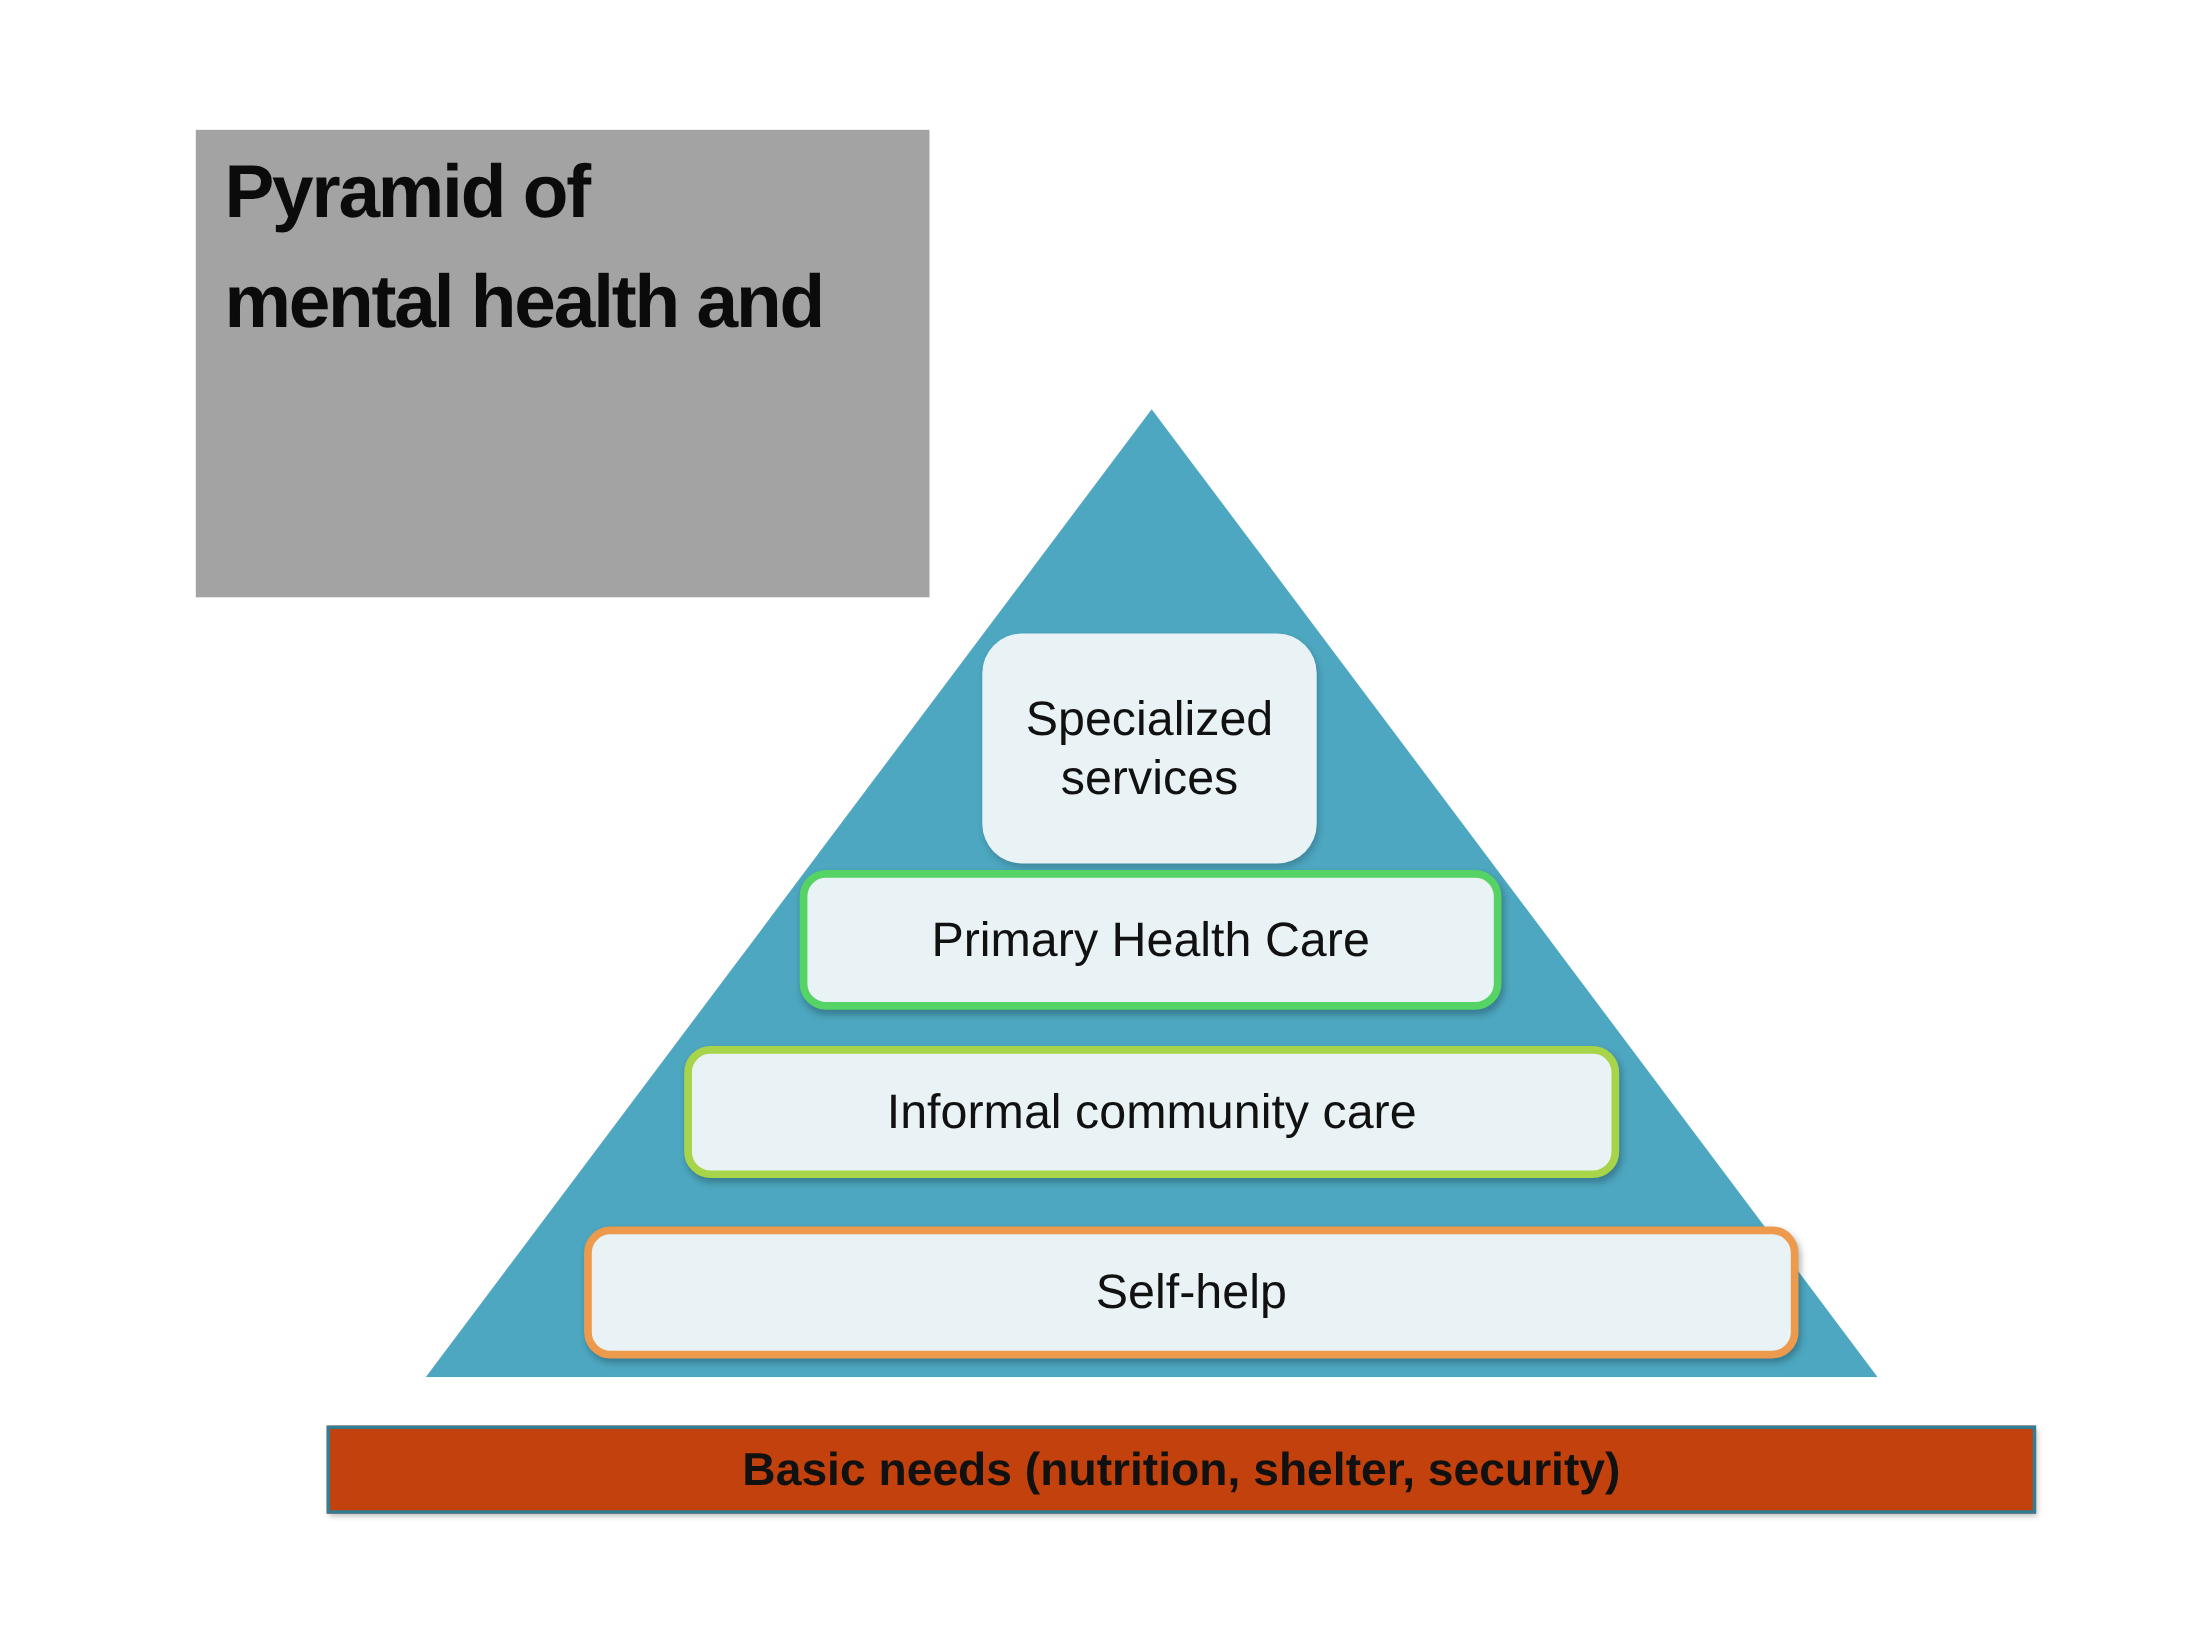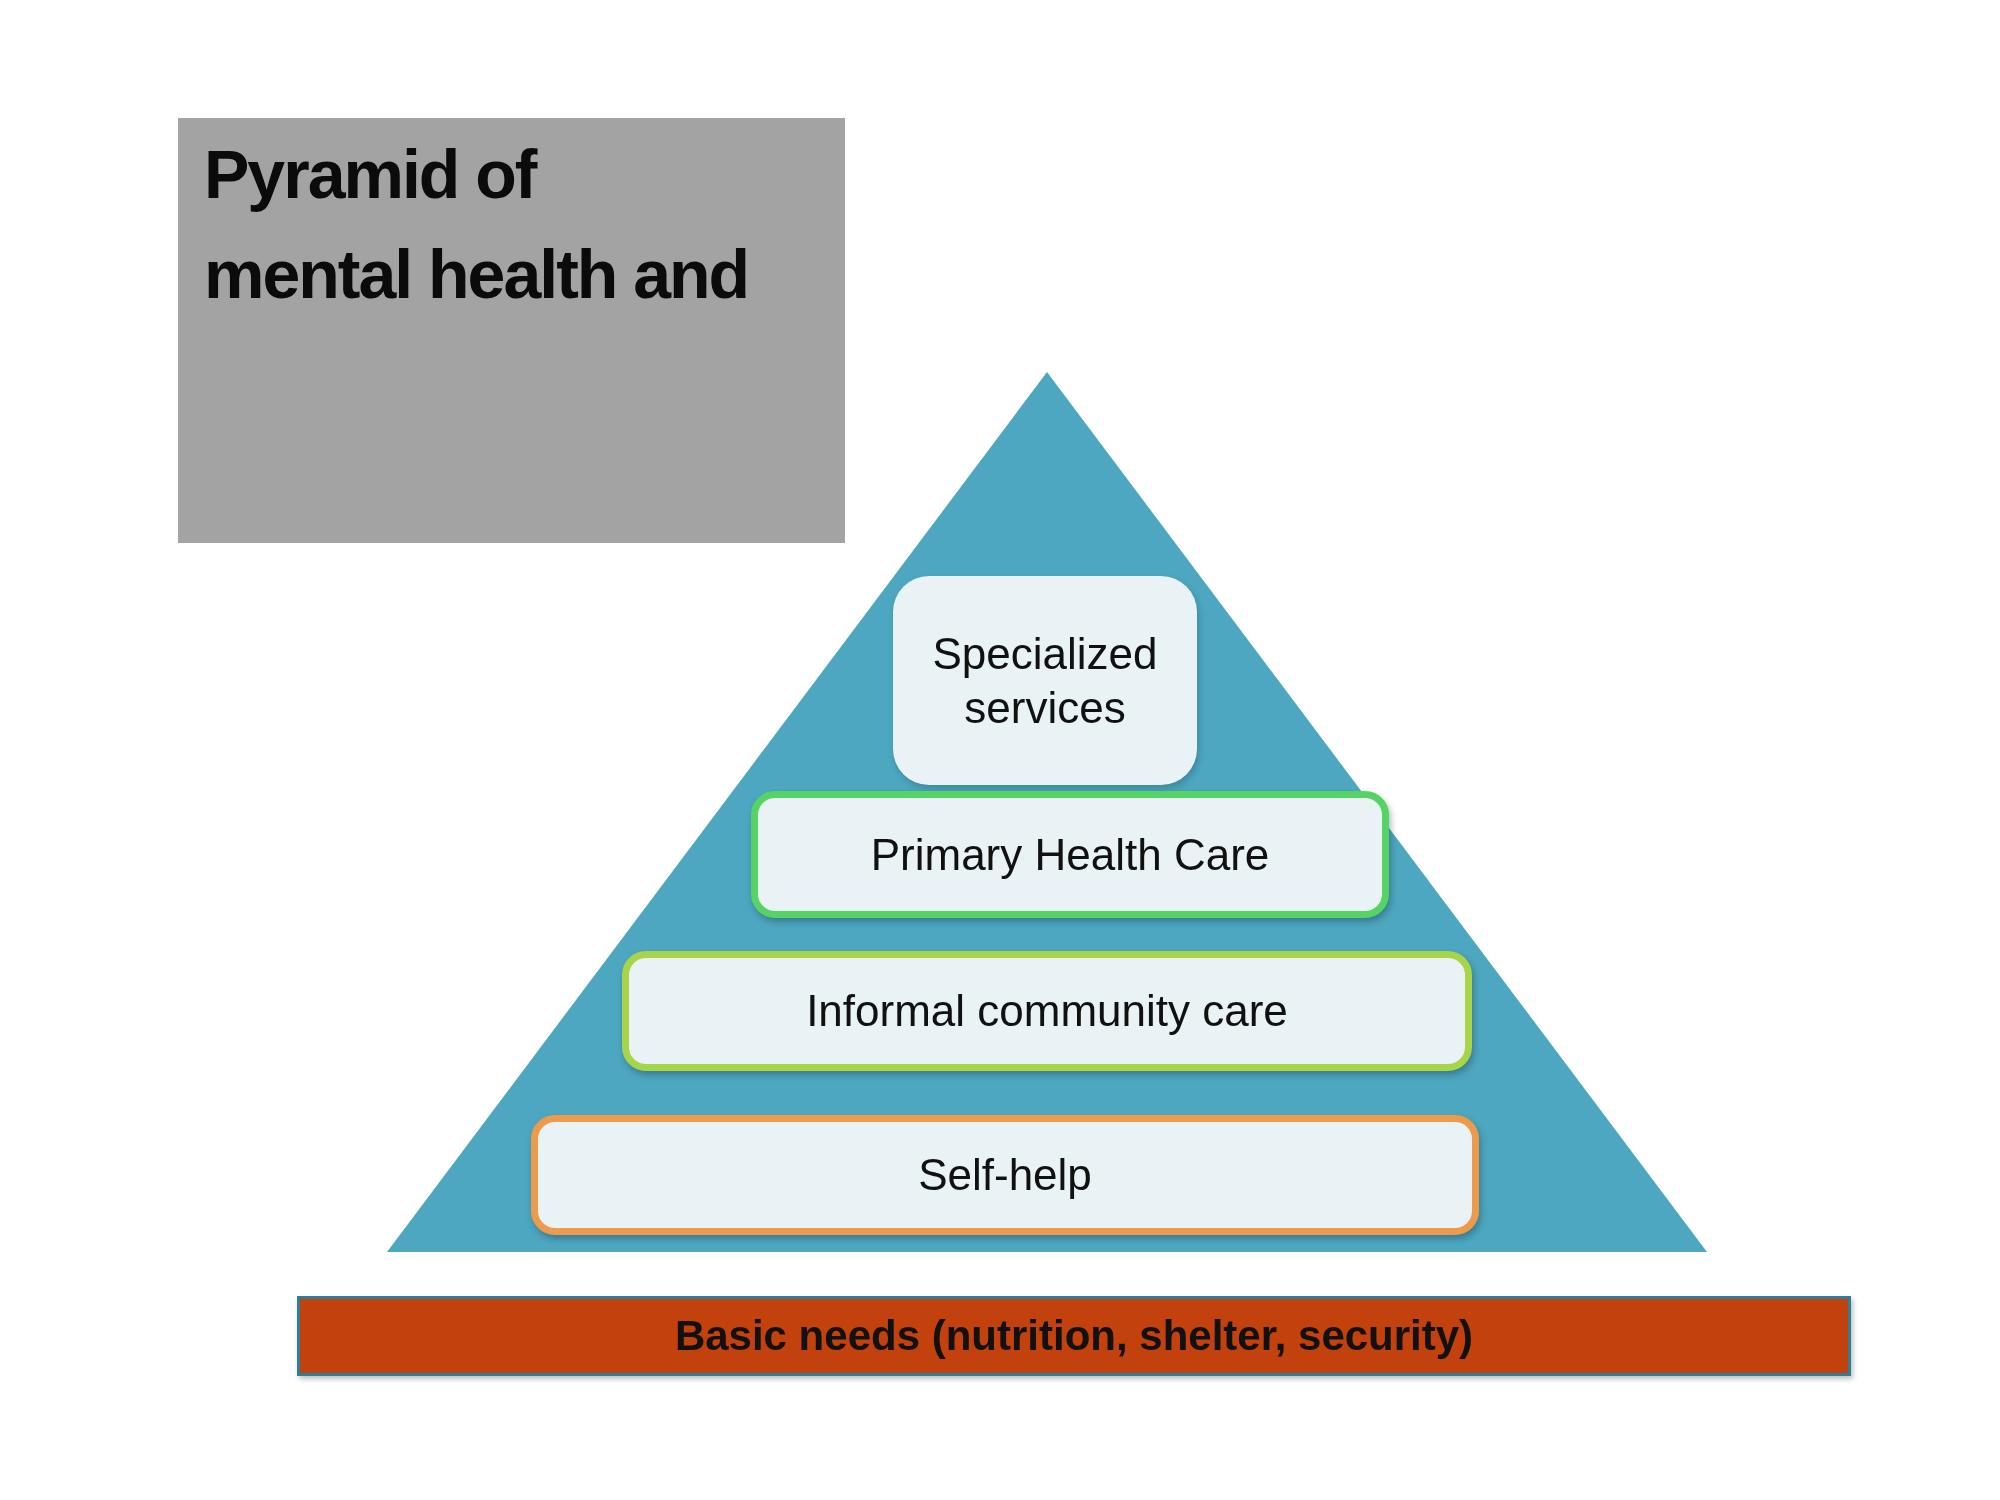--- a/index.html
+++ b/index.html
@@ -46,28 +46,28 @@
     box-shadow:2px 4px 6px rgba(20,50,60,0.35);
   }
   #tier-specialized{
     left:893px;top:576px;width:304px;height:209px;
     border-radius:36px;
     box-shadow:2px 4px 6px rgba(20,50,60,0.25);
   }
   #tier-specialized .tier-label{padding:0 30px;line-height:1.22;}
   #tier-phc{
     left:727px;top:791px;width:638px;height:127px;
-    border:7px solid #55d364;border-radius:24px;margin-left:24px;
+    border:7px solid #55d364;border-radius:24px;
   }
   #tier-icc{
     left:622px;top:951px;width:850px;height:120px;
     border:7px solid #a8d44a;border-radius:24px;
   }
   #tier-selfhelp{
-    left:531px;top:1115px;width:948px;height:120px;
+    left:531px;top:1115px;width:1104px;height:120px;
     border:7px solid #ee9a4d;border-radius:24px;
   }
 
   
   #base-bar{
     position:absolute;left:297px;top:1296px;width:1554px;height:80px;
     box-sizing:border-box;
     background:#c9e5f0;
     border:3px solid #2e7e97;
     display:flex;align-items:center;justify-content:center;

